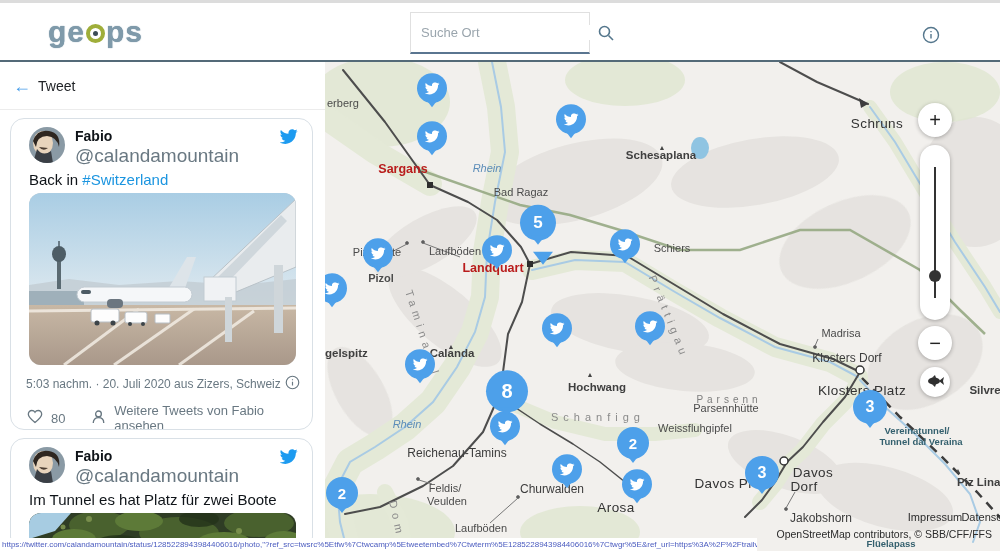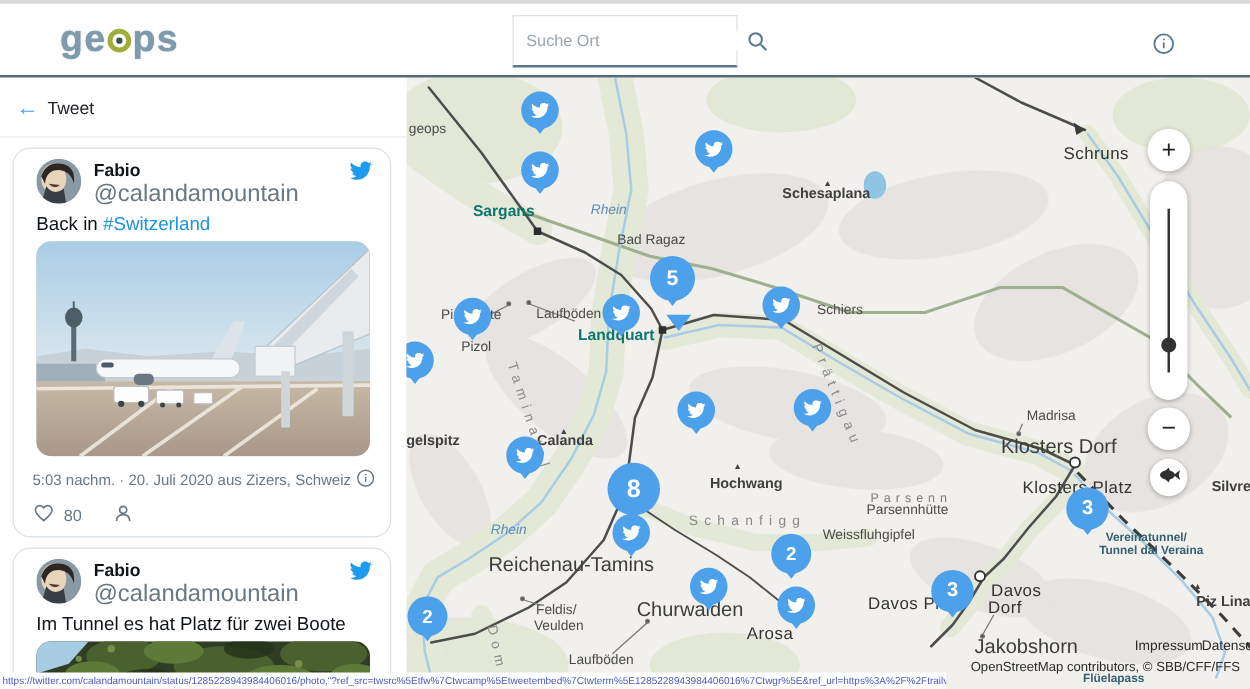--- a/index.html
+++ b/index.html
@@ -43,22 +43,22 @@
 
   
   #statusbar { position:absolute; left:0; bottom:0; width:757px; height:13px; background:#fff; z-index:70; overflow:hidden; white-space:nowrap; font-size:8px; line-height:13px; color:#4a5bbf; padding-left:2px; }
 
   
   #map { position:absolute; left:325px; top:62px; width:675px; height:489px; background:#f2f0ed; overflow:hidden; z-index:10; }
   #map svg.base { position:absolute; left:0; top:0; }
   .mlabel { position:absolute; white-space:nowrap; transform:translate(-50%,-50%); z-index:20; color:#4b4b4b; }
   .mlabel.al { transform:translate(0,-50%); }
   .pl { font-size:11px; }
-  .pllg { font-size:16px; color:#3d3d3d; }
-  .town { font-size:12.5px; font-weight:700; color:#0f766e; }
+  .pllg { font-size:12px; color:#3d3d3d; }
+  .town { font-size:12.5px; font-weight:700; color:#b91c1c; }
   .townlg { font-size:13.5px; color:#333; letter-spacing:.4px; }
   .peak { font-size:11.5px; font-weight:700; color:#3f3f3f; }
   .tri { font-size:7px; color:#444; }
   .water { font-size:11px; font-style:italic; color:#5b8cb8; }
   .valley { font-size:11px; letter-spacing:5px; color:#8a8a8a; }
   .spread { font-size:10px; letter-spacing:4px; color:#7d7d7d; }
   .tunnel { font-size:9.5px; font-weight:700; color:#34606e; }
   .maplink { font-size:11px; color:#2b2b2b; cursor:pointer; }
   #attribution { position:absolute; right:8px; top:466px; font-size:10.5px; color:#2b2b2b; z-index:21; }
 
@@ -151,32 +151,32 @@
           <circle cx="193" cy="435" r="1.5"></circle>
         <line x1="470" y1="430" x2="461" y2="446"></line>
           <circle cx="461" cy="447" r="1.5"></circle>
         <line x1="493" y1="277" x2="490" y2="284"></line>
           <circle cx="490" cy="285" r="1.5"></circle>
       </g>
       <ellipse cx="375" cy="86" rx="9" ry="11" fill="#8fc4e2"></ellipse>
     </svg>
 
     <div id="map-layer">
-        <div class="mlabel pl al" style="left: 2px; top: 41px;">geops</div>
+        <div class="mlabel pl al" style="left: 2px; top: 41px;">erberg</div>
         <div class="mlabel town" style="left: 78px; top: 107px;">Sargans</div>
         <div class="mlabel water" style="left: 162px; top: 106px;">Rhein</div>
         <div class="mlabel water" style="left: 82px; top: 362px;">Rhein</div>
         <div class="mlabel pl" style="left: 196px; top: 130px;">Bad Ragaz</div>
         <div class="mlabel townlg" style="left: 552px; top: 61px;">Schruns</div>
         <div class="mlabel peak" style="left: 336px; top: 93px;">Schesaplana</div>
         <div class="mlabel tri" style="left: 337px; top: 85px;">▲</div>
         <div class="mlabel pl" style="left: 347px; top: 186px;">Schiers</div>
         <div class="mlabel town" style="left: 168px; top: 206px;">Landquart</div>
         <div class="mlabel pl" style="left: 52px; top: 190px;">Pizolhütte</div>
-        <div class="mlabel pl" style="left: 56px; top: 216px;">Pizol</div>
+        <div class="mlabel pl" style="left: 56px; top: 216px; font-weight: bold;">Pizol</div>
         <div class="mlabel pl" style="left: 130px; top: 189px;">Laufböden</div>
         <div class="mlabel peak al" style="left: 0px; top: 291px;">gelspitz</div>
         <div class="mlabel peak" style="left: 127px; top: 291px;">Calanda</div>
         <div class="mlabel tri" style="left: 126px; top: 284px;">▲</div>
         <div class="mlabel peak" style="left: 272px; top: 325px;">Hochwang</div>
         <div class="mlabel tri" style="left: 265px; top: 312px;">▲</div>
         <div class="mlabel pl" style="left: 497px; top: 271px; margin-left: 19px;">Madrisa</div>
         <div class="mlabel pllg" style="left: 522px; top: 296px;">Klosters Dorf</div>
         <div class="mlabel townlg" style="left: 537px; top: 308px; margin-top: 20px;">Klosters Platz</div>
         <div class="mlabel spread" style="left: 404px; top: 337px;">Parsenn</div>
@@ -464,20 +464,21 @@
       <div class="tw-actions">
         <span><svg width="16" height="15" viewBox="0 0 24 22" fill="none" stroke="#697882" stroke-width="2">
               <path d="M12 20 C6 15 2 11.5 2 7.5 C2 4.4 4.4 2 7.3 2 C9.2 2 11 3 12 4.6 C13 3 14.8 2 16.7 2 C19.6 2 22 4.4 22 7.5 C22 11.5 18 15 12 20 Z"></path>
             </svg></span>
         <span>80</span>
         <span class="gap"></span>
         <span><svg width="15" height="15" viewBox="0 0 20 20" fill="none" stroke="#697882" stroke-width="1.8">
               <circle cx="10" cy="6.5" r="3.8"></circle>
               <path d="M3 18.5 C3 13.8 6 11.5 10 11.5 C14 11.5 17 13.8 17 18.5"></path>
             </svg></span>
+        <span>Weitere Tweets von Fabio ansehen</span>
       </div>
     </div>
 
     <div class="tweet-card" id="card2">
       <div class="avatar">
         <svg width="36" height="36" viewBox="0 0 36 36">
             <rect width="36" height="36" fill="#8a9aa5"></rect>
             <ellipse cx="14" cy="16" rx="10" ry="12" fill="#e8d4bc"></ellipse>
             <path d="M4,14 Q8,2 20,4 Q32,6 30,20 Q28,10 18,9 Q8,9 7,20 Z" fill="#2e2620"></path>
             <path d="M8,22 Q14,30 22,24 L24,36 L4,36 Z" fill="#3a3f45"></path>

